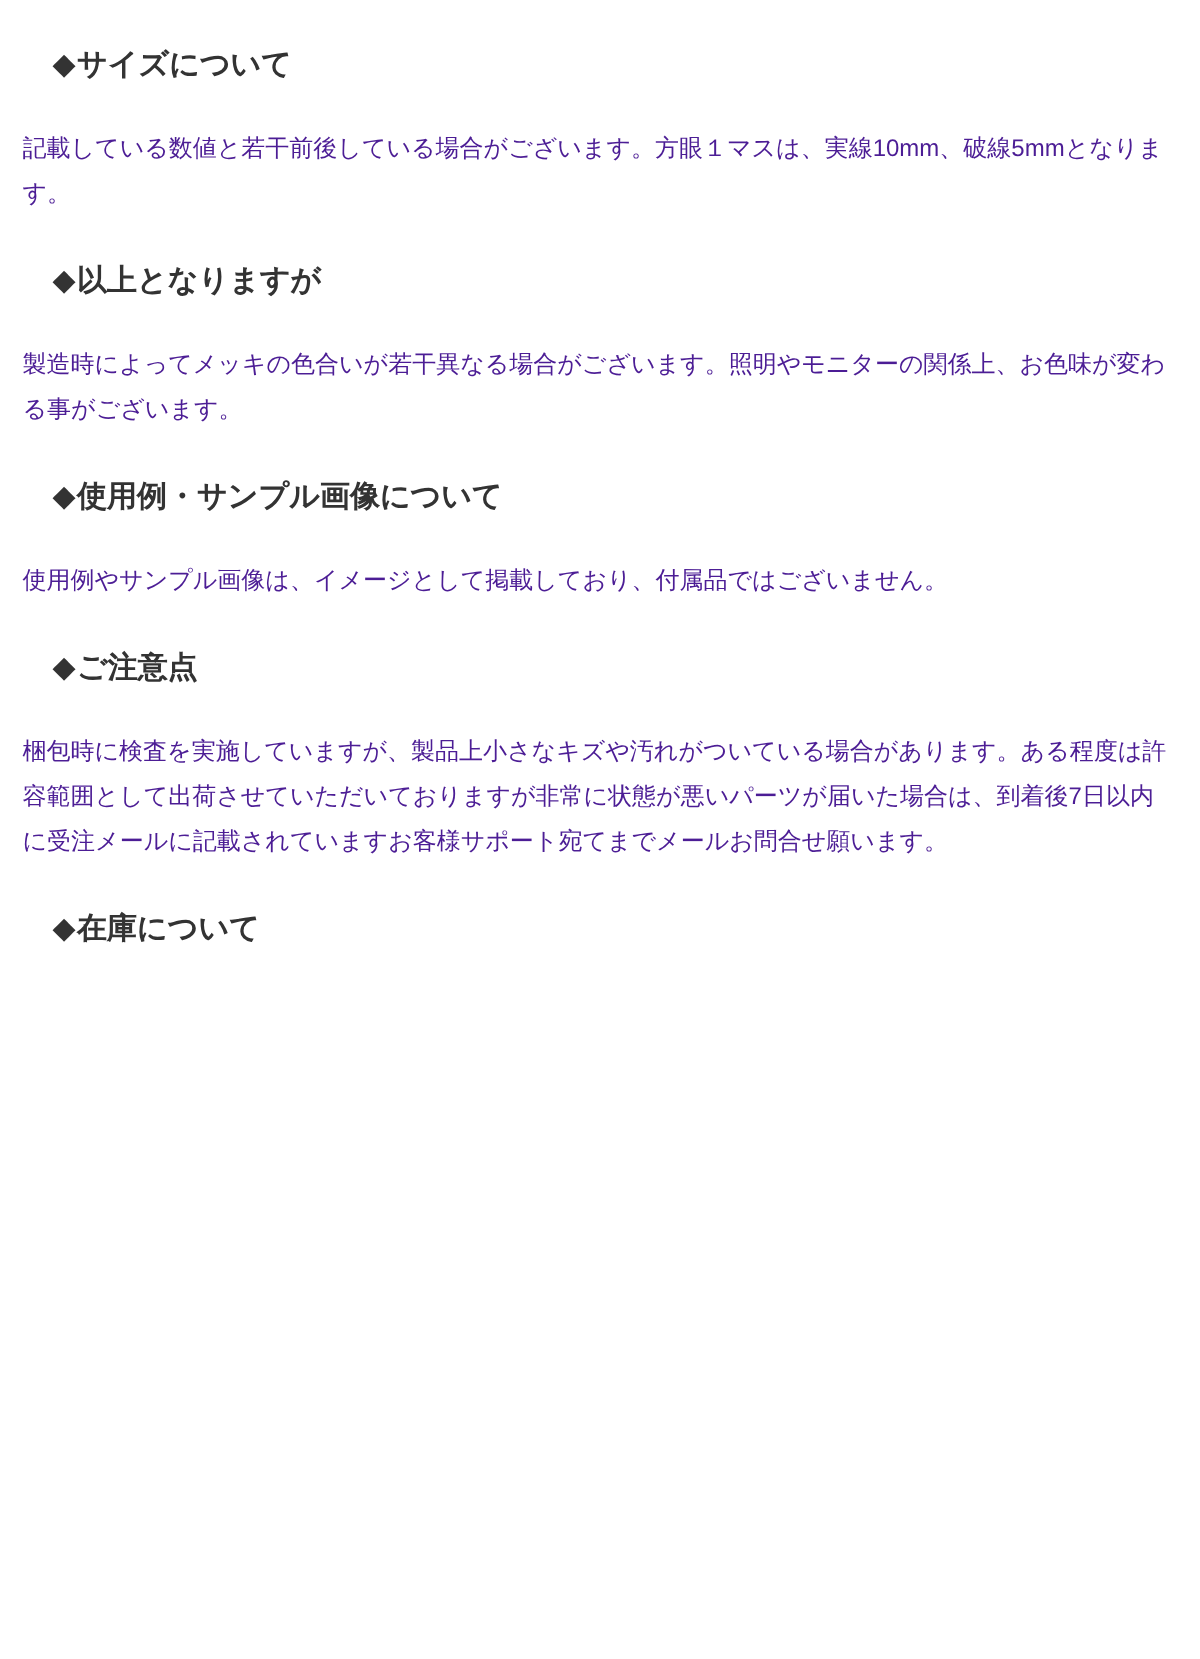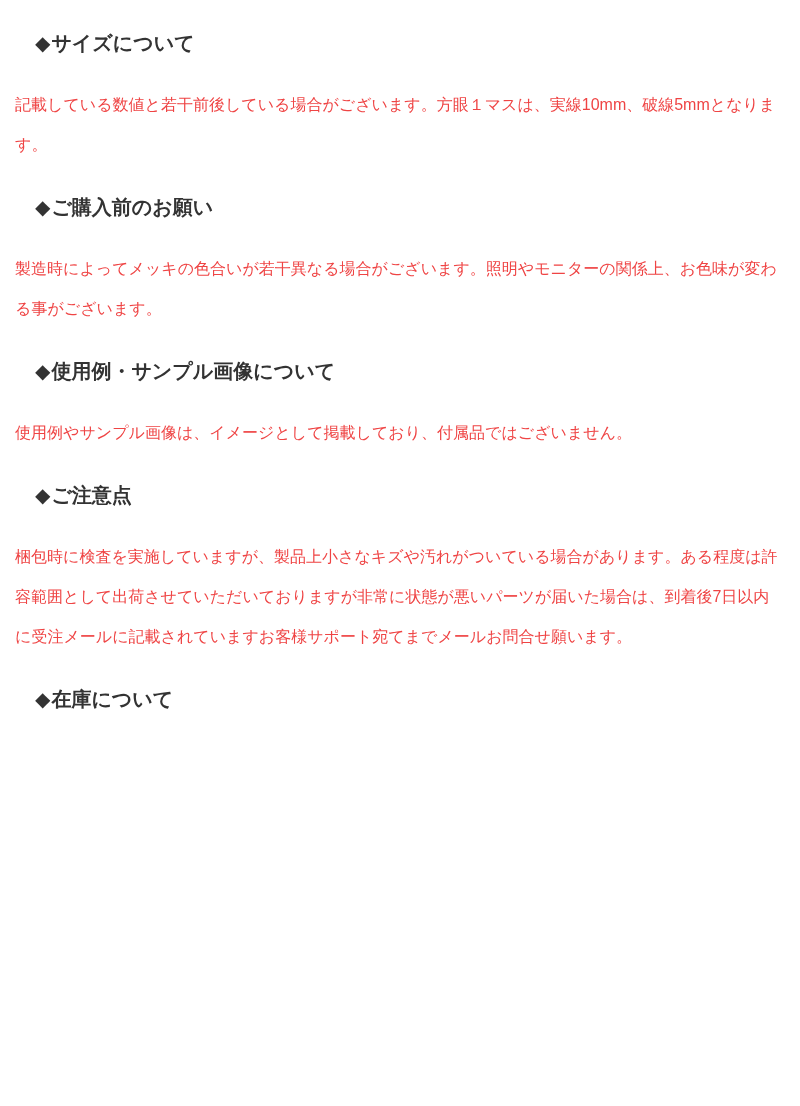--- a/index.html
+++ b/index.html
@@ -42,41 +42,41 @@
   }
   .section-title.first {
     margin-top: 26px;
   }
   .bullet {
     margin-right: 1px;
     color: #333333;
   }
   .body-text {
     font-size: 16px;
-    line-height: 40px;
-    color: #ef4444;
+    line-height: 30px;
+    color: #4c1d95;
     margin: 30px 0;
     white-space: pre-line;
   }
 </style>
 </head>
 <body>
 
 <div class="page">
 
 
   <div class="content">
 
     <div class="section-title first">
       <span class="bullet">◆</span><span>サイズについて</span>
     </div>
     <p class="body-text">記載している数値と若干前後している場合がございます。方眼１マスは、実線10mm、破線5mmとなります。</p>
 
     <div class="section-title">
-      <span class="bullet">◆</span><span>ご購入前のお願い</span>
+      <span class="bullet">◆</span><span>以上となりますが</span>
     </div>
     <p class="body-text">製造時によってメッキの色合いが若干異なる場合がございます。照明やモニターの関係上、お色味が変わる事がございます。</p>
 
     <div class="section-title">
       <span class="bullet">◆</span><span>使用例・サンプル画像について</span>
     </div>
     <p class="body-text">使用例やサンプル画像は、イメージとして掲載しており、付属品ではございません。</p>
 
     <div class="section-title">
       <span class="bullet">◆</span><span>ご注意点</span>

